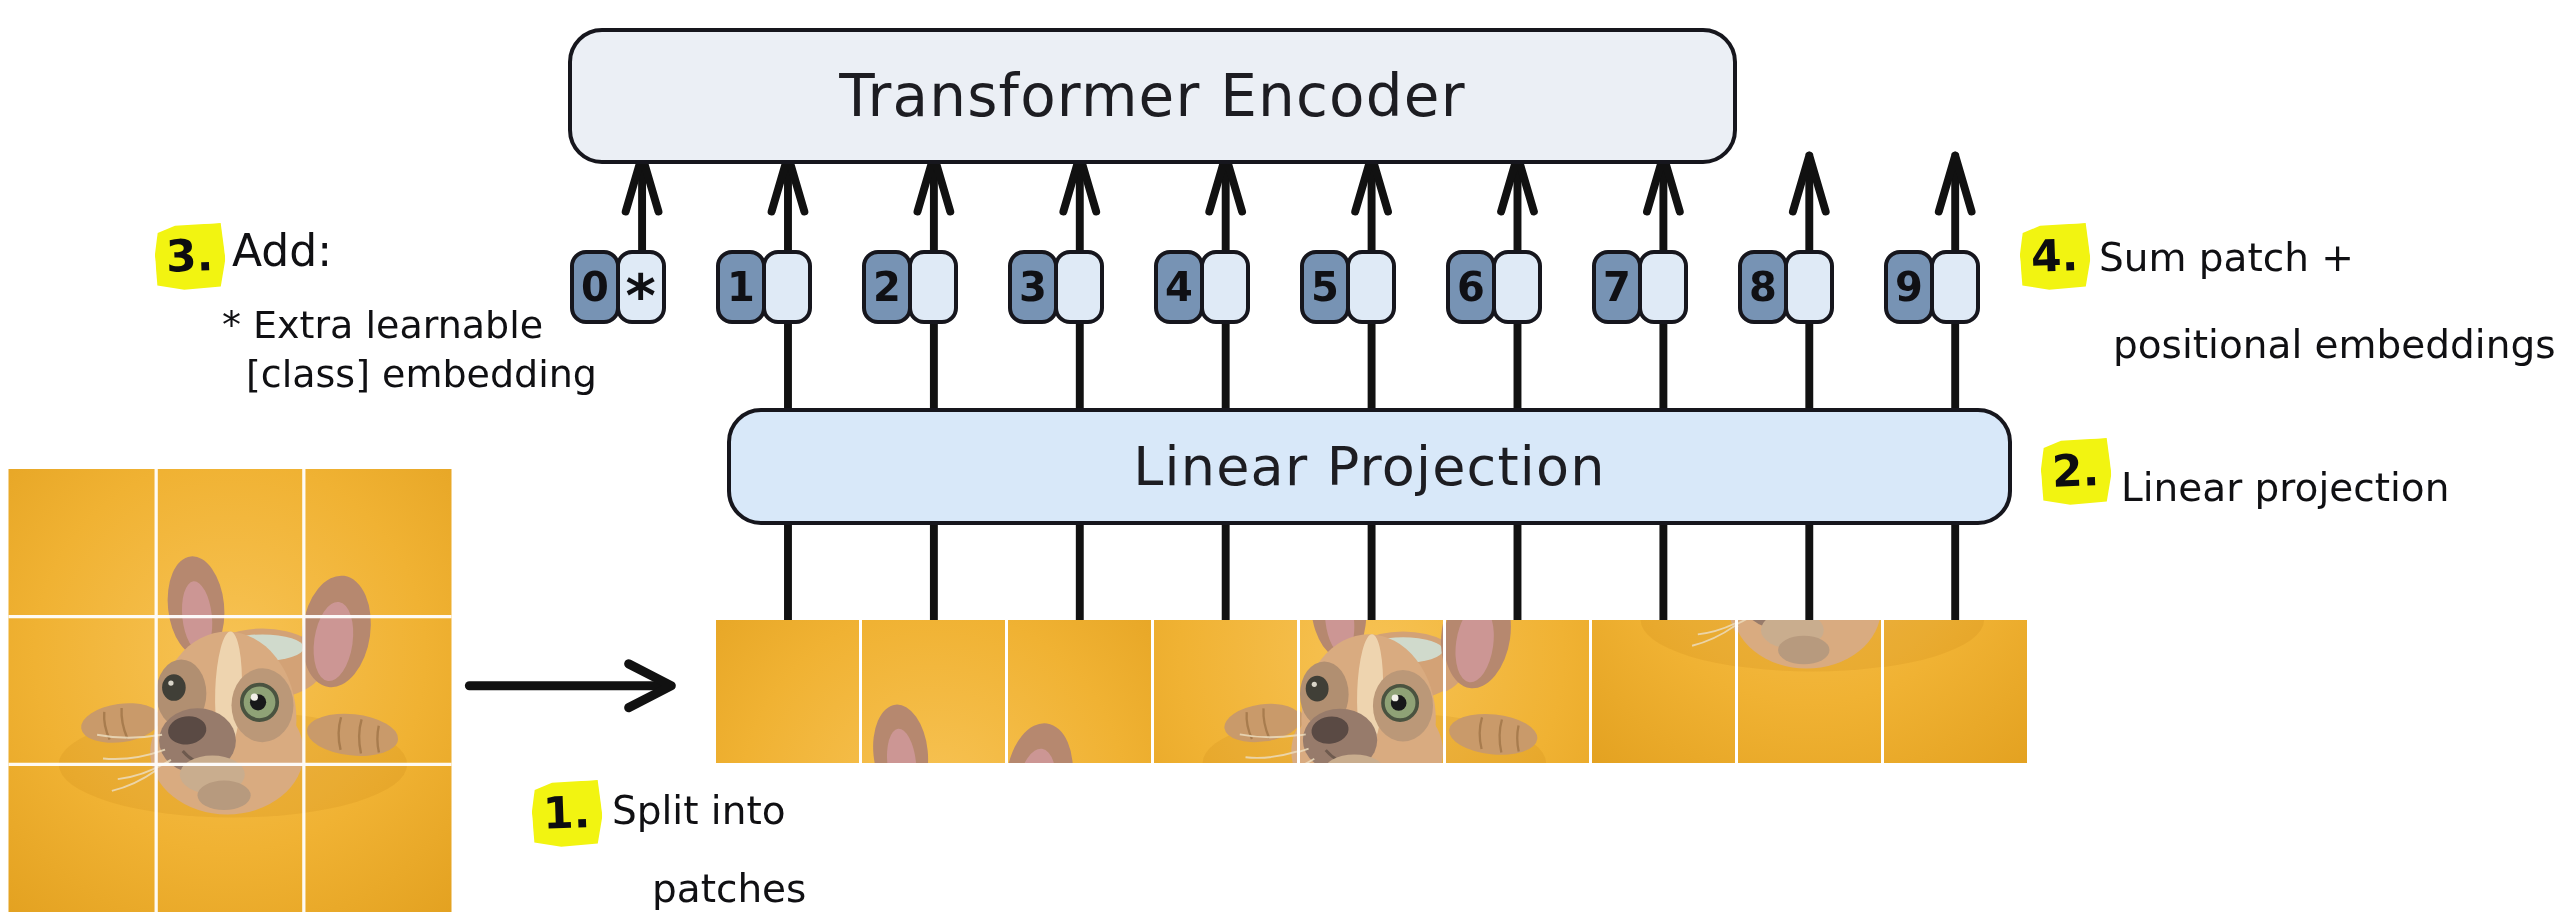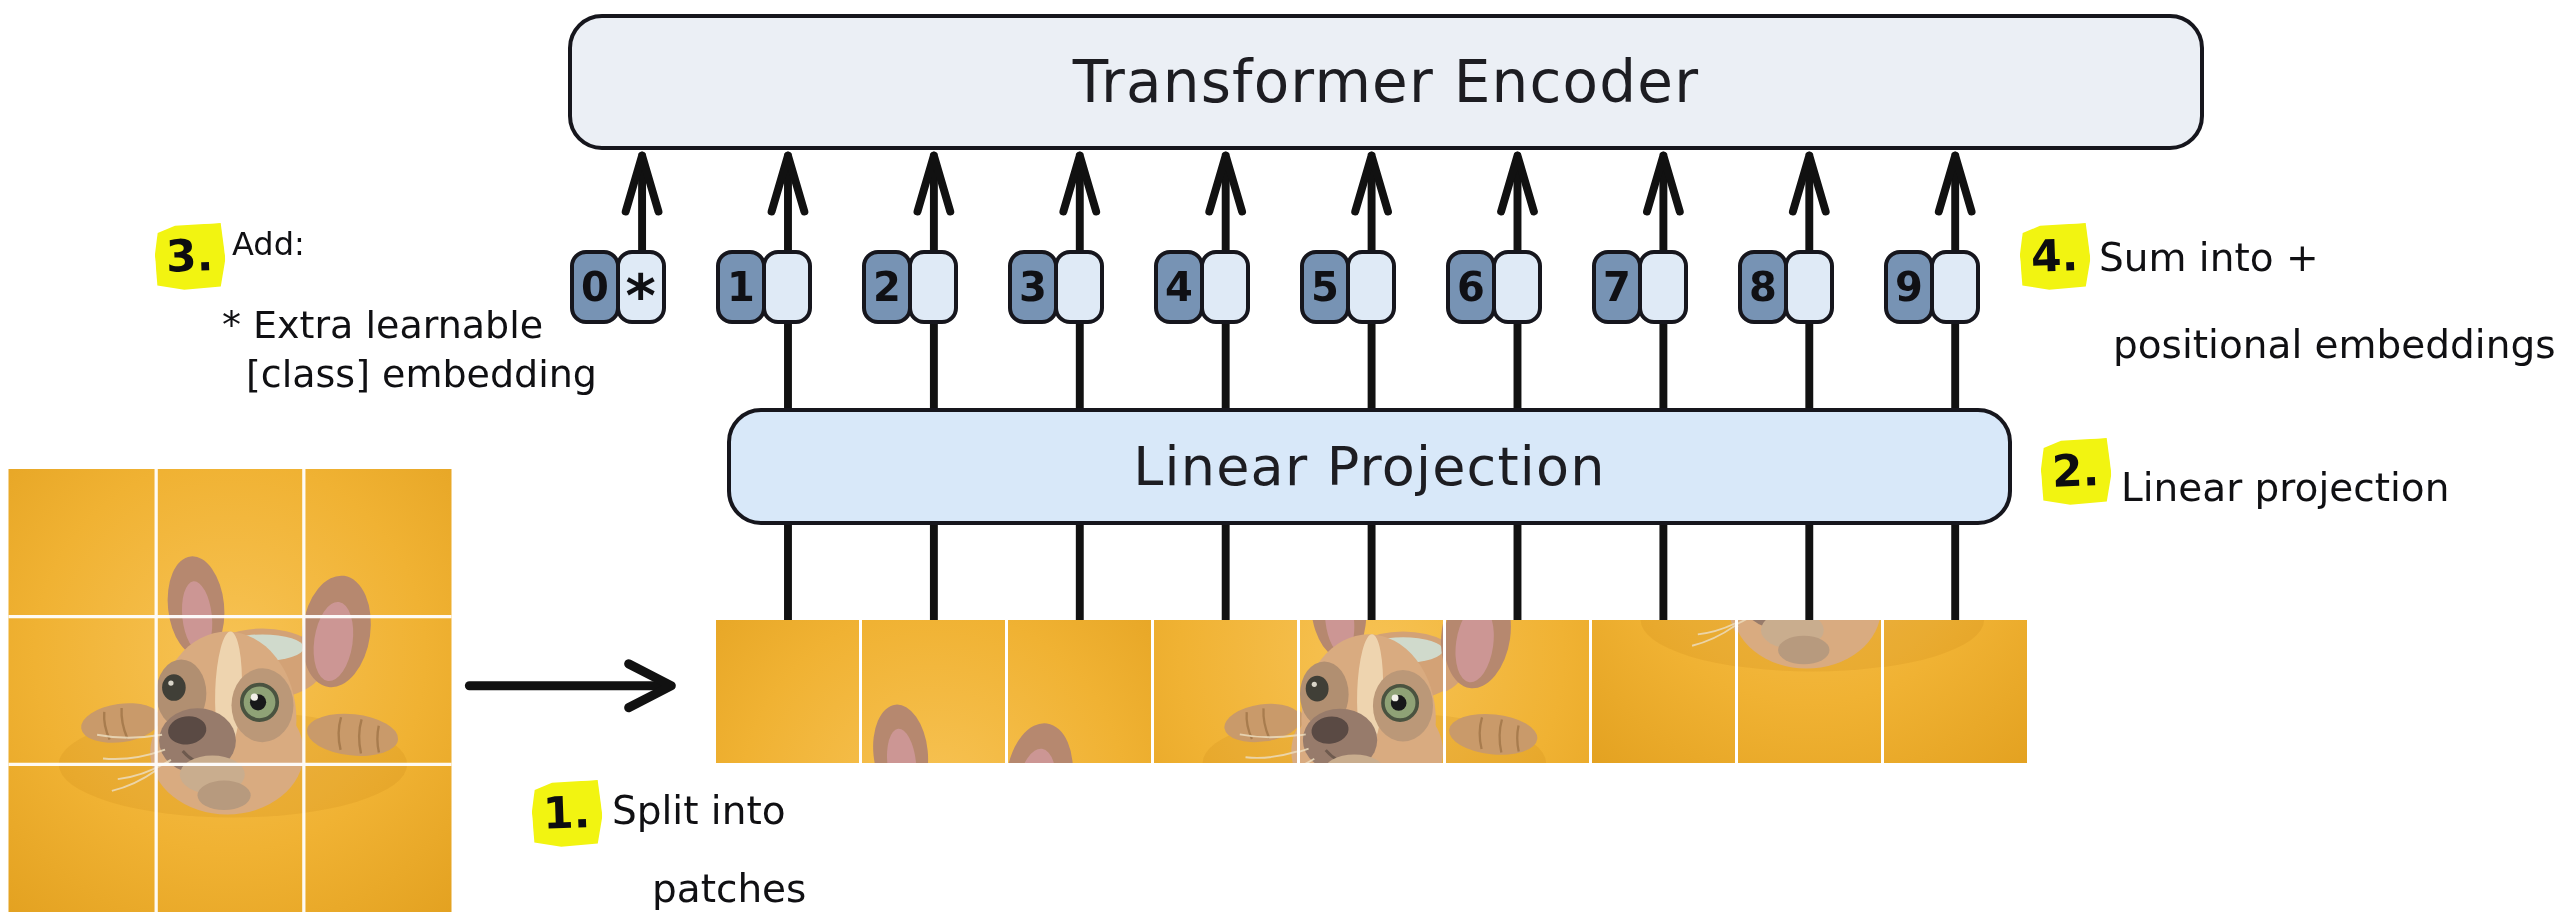--- a/index.html
+++ b/index.html
@@ -14,21 +14,21 @@
     font-family:"DejaVu Sans","Liberation Sans",sans-serif; color:var(--ink);
   }
   svg.arrows{position:absolute; left:0; top:0; z-index:1;}
 
   
   .bigbox{
     position:absolute; z-index:2; box-sizing:border-box;
     border:4.3px solid var(--outline); border-radius:34px;
     display:flex; align-items:center; justify-content:center;
   }
-  .encoder{ left:568px; top:14px; width:1636px; height:136px; background:var(--encoder-fill);}
+  .encoder{ left:568px; top:28px; width:1169px; height:136px; background:var(--encoder-fill);}
   .projection{ left:727px; top:408px; width:1285px; height:117px; background:var(--projection-fill);}
   .bigbox .boxlabel{ font-size:58px; letter-spacing:1.2px; color:#1d1d22; }
   .projection .boxlabel{ font-size:54px; }
 
   
   .token-pair{ position:absolute; top:250px; z-index:3; display:flex; }
   .tok{
     box-sizing:border-box; width:50px; height:74px;
     border:4.3px solid var(--outline); border-radius:16px;
     display:flex; align-items:center; justify-content:center;
@@ -47,21 +47,21 @@
 
   
   .note{ position:absolute; z-index:4; }
   .note .ln{ position:absolute; white-space:nowrap; color:#101013; }
   .note-num{
     position:absolute; display:inline-block; background:var(--highlight);
     font-size:44px; font-weight:bold; color:#0d0d10;
     padding:6px 12px 8.5px 11px; transform:rotate(-2deg);
     clip-path:polygon(5% 12%,30% 2%,95% 0%,100% 55%,92% 97%,40% 100%,2% 92%,0% 45%);
   }
-  .h-add{ font-size:32px; }
+  .h-add{ font-size:44px; }
   .h-mid{ font-size:39px; }
   .h-sub{ font-size:38px; }
 </style>
 </head>
 <body>
 
 <div class="canvas">
 
   <svg width="0" height="0" style="position:absolute" aria-hidden="true">
     <defs>
@@ -290,21 +290,21 @@
 
   <div class="note" style="left:155px; top:224px; width:426px; height:201px;">
     <span class="note-num">3.</span>
     <span class="ln h-add" style="left:77px; top:1.2px;">Add:</span>
     <span class="ln h-sub" style="left:67px; top:79px;">* Extra learnable</span>
     <span class="ln h-sub" style="left:91px; top:128px;text-align:right;">[class] embedding</span>
   </div>
 
   <div class="note" style="left:2020px; top:224px; width:547px; height:201px;">
     <span class="note-num">4.</span>
-    <span class="ln h-mid" style="left:79px; top:11px;">Sum into +</span>
+    <span class="ln h-mid" style="left:79px; top:11px;">Sum patch +</span>
     <span class="ln h-mid" style="left:85px; top:98px;margin-left:8px;">positional embeddings</span>
   </div>
 
   <div class="note" style="left:2041px; top:439px; width:535px; height:207px;">
     <span class="note-num">2.</span>
     <span class="ln h-mid" style="left:80px; top:25.5px;">Linear projection</span>
   </div>
 
   <div class="note" style="left:532px; top:781px; width:365px; height:140px;">
     <span class="note-num">1.</span>

